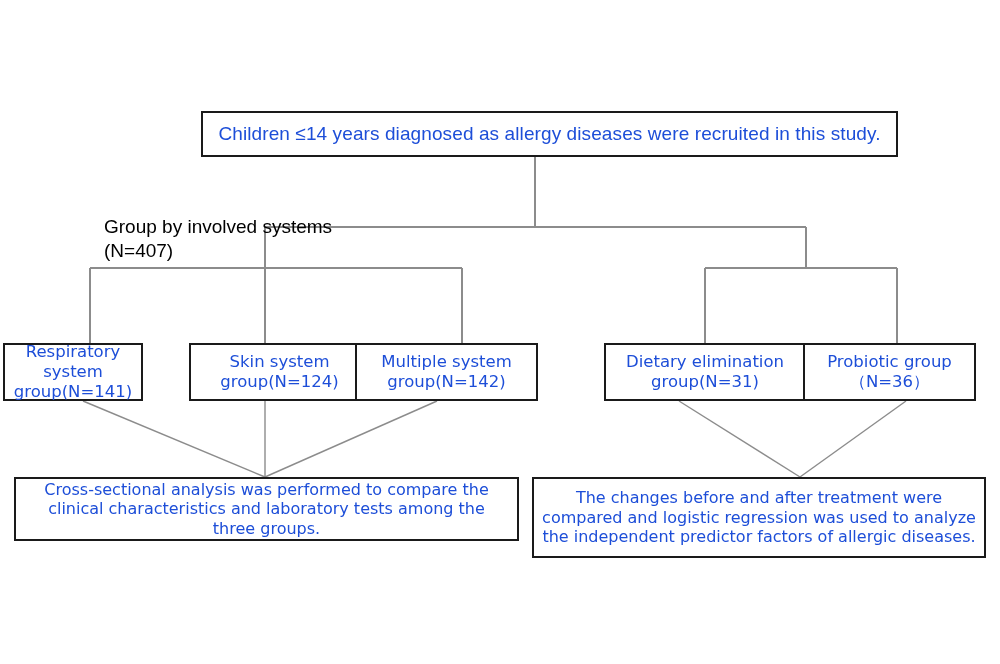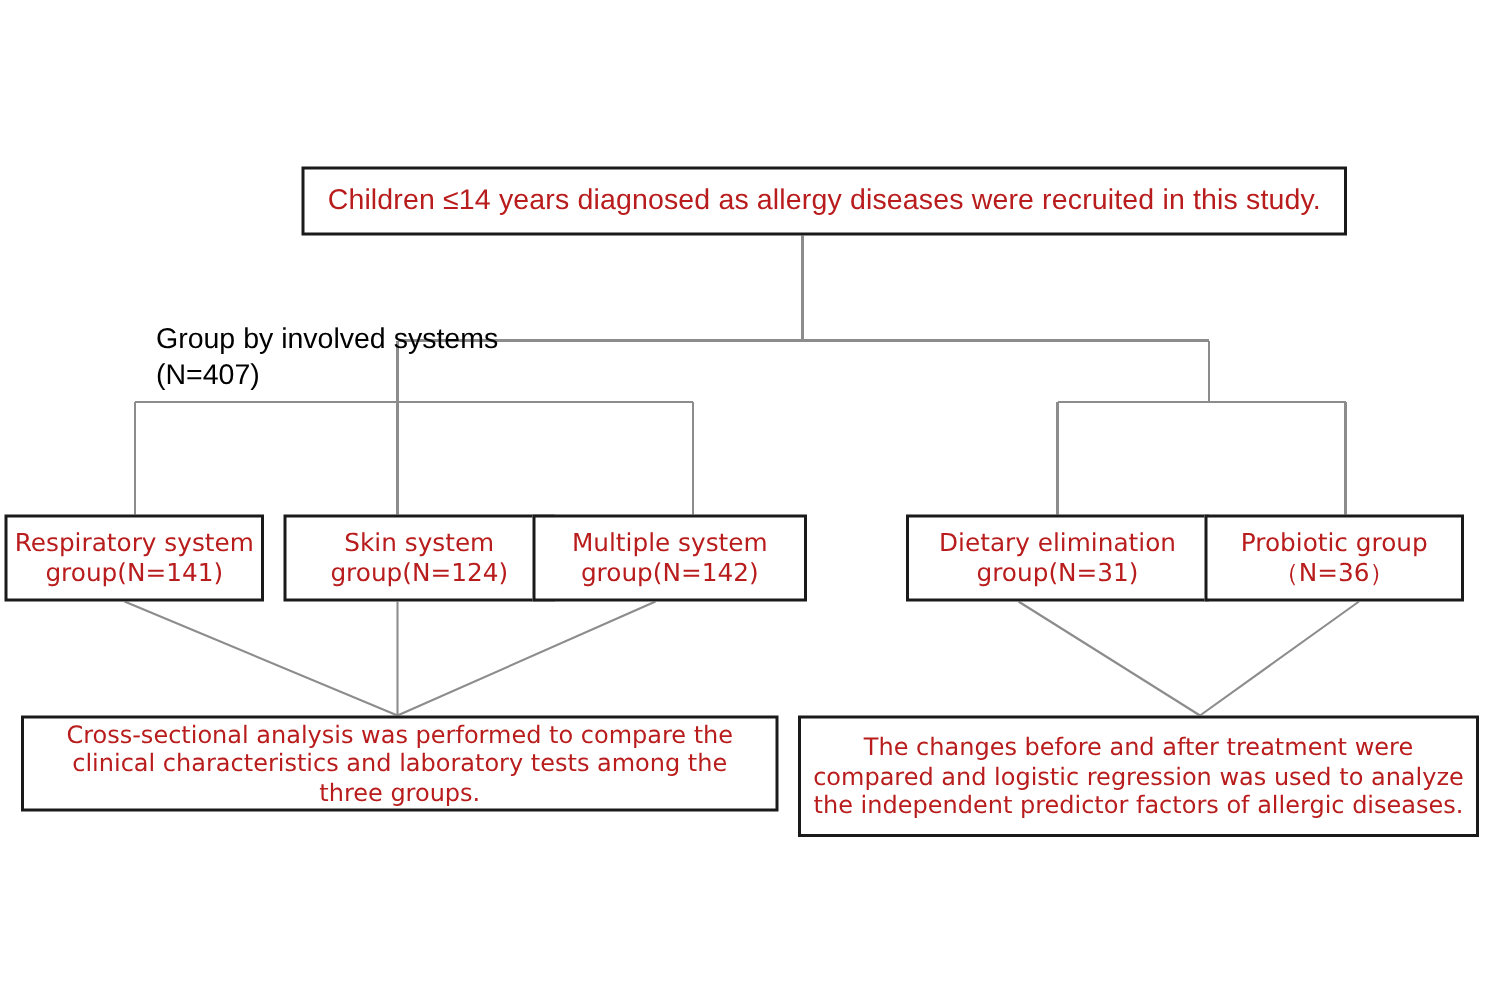--- a/index.html
+++ b/index.html
@@ -27,21 +27,21 @@
 
   .node {
     position: absolute;
     box-sizing: border-box;
     background: #ffffff;
     border: 2px solid #1a1a1a;
     display: flex;
     align-items: center;
     justify-content: center;
     text-align: center;
-    color: #b91c1c;
+    color: #1d4ed8;
     z-index: 2;
   }
   .node .txt {
     display: block;
     width: 100%;
     white-space: pre-line;
     line-height: 1.22;
   }
 
   
@@ -114,21 +114,21 @@
   <div class="node top" style="left:201px; top:111px; width:697px; height:46px;">
     <span class="txt">Children ≤14 years diagnosed as allergy diseases were recruited in this study.</span>
   </div>
 
   <div class="caption left" style="left:104px; top:190px; width:290px;">
     <span>Group by  involved systems
 (N=407)</span>
   </div>
 
 
-  <div class="node leaf" style="left:3px; top:343px; width:173px; height:58px;">
+  <div class="node leaf" style="left:3px; top:343px; width:140px; height:58px;">
     <span class="txt">Respiratory system
 group(N=141)</span>
   </div>
 
   <div class="node leaf" style="left:189px; top:343px; width:181px; height:58px;">
     <span class="txt">Skin system
 group(N=124)</span>
   </div>
 
   <div class="node leaf" style="left:355px; top:343px; width:183px; height:58px;">

